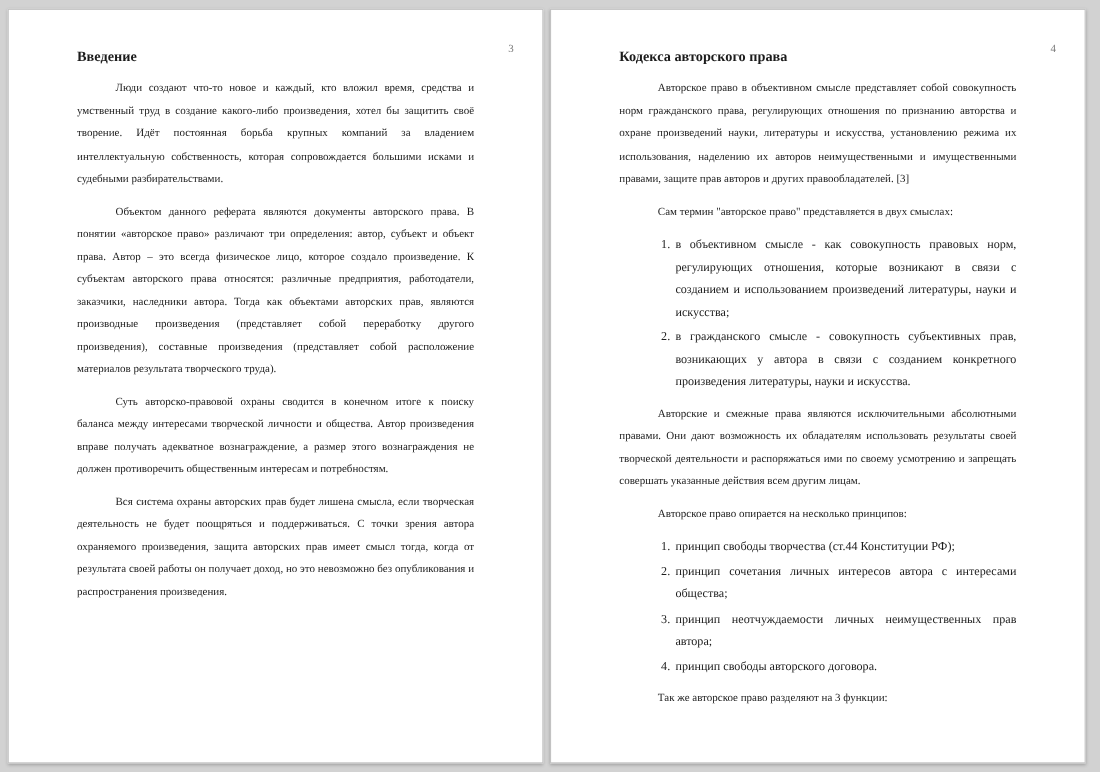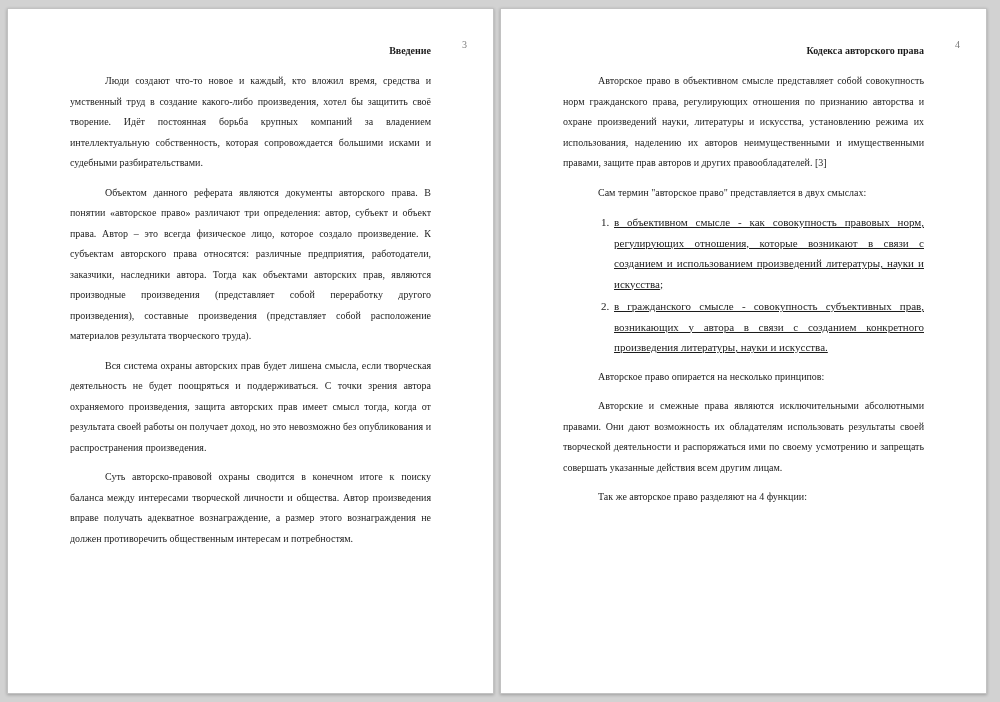--- a/index.html
+++ b/index.html
@@ -33,67 +33,72 @@
   }
   .page-number {
     position: absolute;
     top: 30px;
     right: 26px;
     font-size: 10px;
     color: #7a7a7a;
   }
   .doc-title {
     margin: 8px 0 13px 0;
-    font-size: 10px;
+    font-size: 13px;
     font-weight: bold;
-    text-align: right;
+    text-align: left;
     line-height: 15px;
   }
   .doc-p {
     margin: 0 0 9px 0;
     font-size: 10px;
     line-height: 20.5px;
     text-align: justify;
     text-indent: 35px;
   }
   ol.doc-list {
     margin: 0 0 9px 0;
     padding: 0 0 0 49px;
     font-size: 11px;
     line-height: 20.5px;
-    text-decoration: underline;
   }
   ol.doc-list li {
     text-align: justify;
     margin: 0 0 2px 0;
     padding-left: 2px;
   }
 </style>
 </head>
 <body>
 
 <div class="workspace">
 
   <div class="page">
     <div class="page-number">3</div>
     <h1 class="doc-title">Введение</h1>
     <p class="doc-p">Люди создают что-то новое и каждый, кто вложил время, средства и умственный труд в создание какого-либо произведения, хотел бы защитить своё творение. Идёт постоянная борьба крупных компаний за владением интеллектуальную собственность, которая сопровождается большими исками и судебными разбирательствами.</p>
     <p class="doc-p">Объектом данного реферата являются документы авторского права. В понятии «авторское право» различают три определения: автор, субъект и объект права. Автор – это всегда физическое лицо, которое создало произведение. К субъектам авторского права относятся: различные предприятия, работодатели, заказчики, наследники автора. Тогда как объектами авторских прав, являются производные произведения (представляет собой переработку другого произведения), составные произведения (представляет собой расположение материалов результата творческого труда).</p>
+    <p class="doc-p">Суть авторско-правовой охраны сводится в конечном итоге к поиску баланса между интересами творческой личности и общества. Автор произведения вправе получать адекватное вознаграждение, а размер этого вознаграждения не должен противоречить общественным интересам и потребностям.</p>
     <p class="doc-p">Вся система охраны авторских прав будет лишена смысла, если творческая деятельность не будет поощряться и поддерживаться. С точки зрения автора охраняемого произведения, защита авторских прав имеет смысл тогда, когда от результата своей работы он получает доход, но это невозможно без опубликования и распространения произведения.</p>
-    <p class="doc-p">Суть авторско-правовой охраны сводится в конечном итоге к поиску баланса между интересами творческой личности и общества. Автор произведения вправе получать адекватное вознаграждение, а размер этого вознаграждения не должен противоречить общественным интересам и потребностям.</p>
   </div>
 
   <div class="page">
     <div class="page-number">4</div>
     <h1 class="doc-title">Кодекса авторского права</h1>
     <p class="doc-p">Авторское право в объективном смысле представляет собой совокупность норм гражданского права, регулирующих отношения по признанию авторства и охране произведений науки, литературы и искусства, установлению режима их использования, наделению их авторов неимущественными и имущественными правами, защите прав авторов и других правообладателей. [3]</p>
     <p class="doc-p">Сам термин "авторское право" представляется в двух смыслах:</p>
     <ol class="doc-list">
       <li>в объективном смысле - как совокупность правовых норм, регулирующих отношения, которые возникают в связи с созданием и использованием произведений литературы, науки и искусства;</li>
       <li>в гражданского смысле - совокупность субъективных прав, возникающих у автора в связи с созданием конкретного произведения литературы, науки и искусства.</li>
     </ol>
+    <p class="doc-p">Авторские и смежные права являются исключительными абсолютными правами. Они дают возможность их обладателям использовать результаты своей творческой деятельности и распоряжаться ими по своему усмотрению и запрещать совершать указанные действия всем другим лицам.</p>
     <p class="doc-p">Авторское право опирается на несколько принципов:</p>
-    <p class="doc-p">Авторские и смежные права являются исключительными абсолютными правами. Они дают возможность их обладателям использовать результаты своей творческой деятельности и распоряжаться ими по своему усмотрению и запрещать совершать указанные действия всем другим лицам.</p>
-    <p class="doc-p">Так же авторское право разделяют на 4 функции:</p>
+    <ol class="doc-list">
+      <li>принцип свободы творчества (ст.44 Конституции РФ);</li>
+      <li>принцип сочетания личных интересов автора с интересами общества;</li>
+      <li>принцип неотчуждаемости личных неимущественных прав автора;</li>
+      <li>принцип свободы авторского договора.</li>
+    </ol>
+    <p class="doc-p">Так же авторское право разделяют на 3 функции:</p>
 
   </div>
 
 </div>
 
 </body></html>

